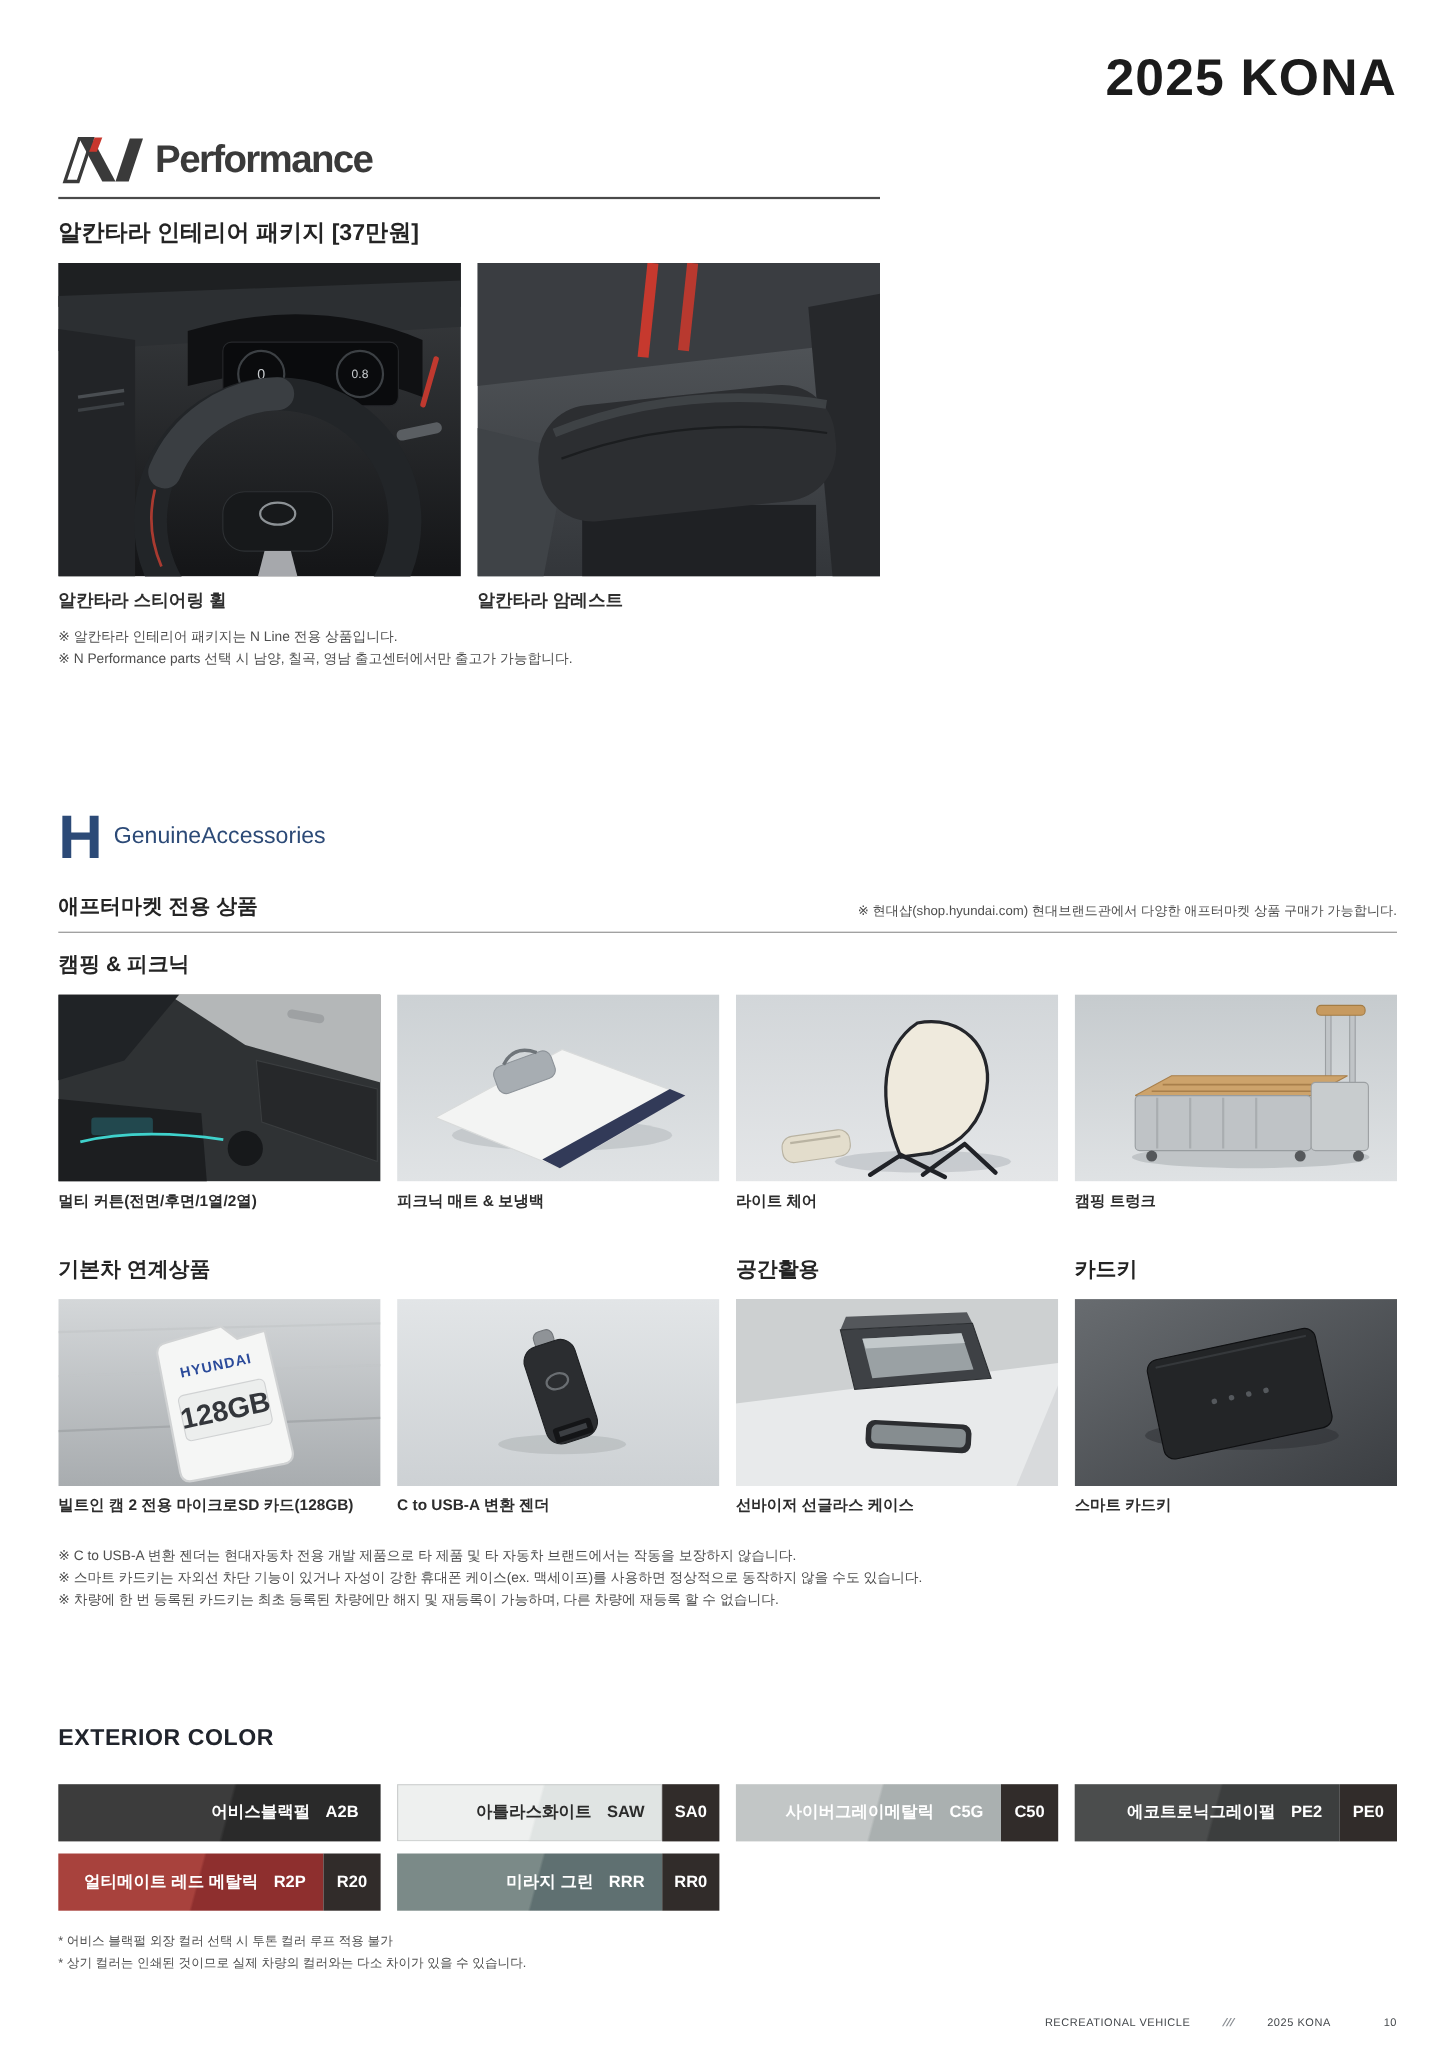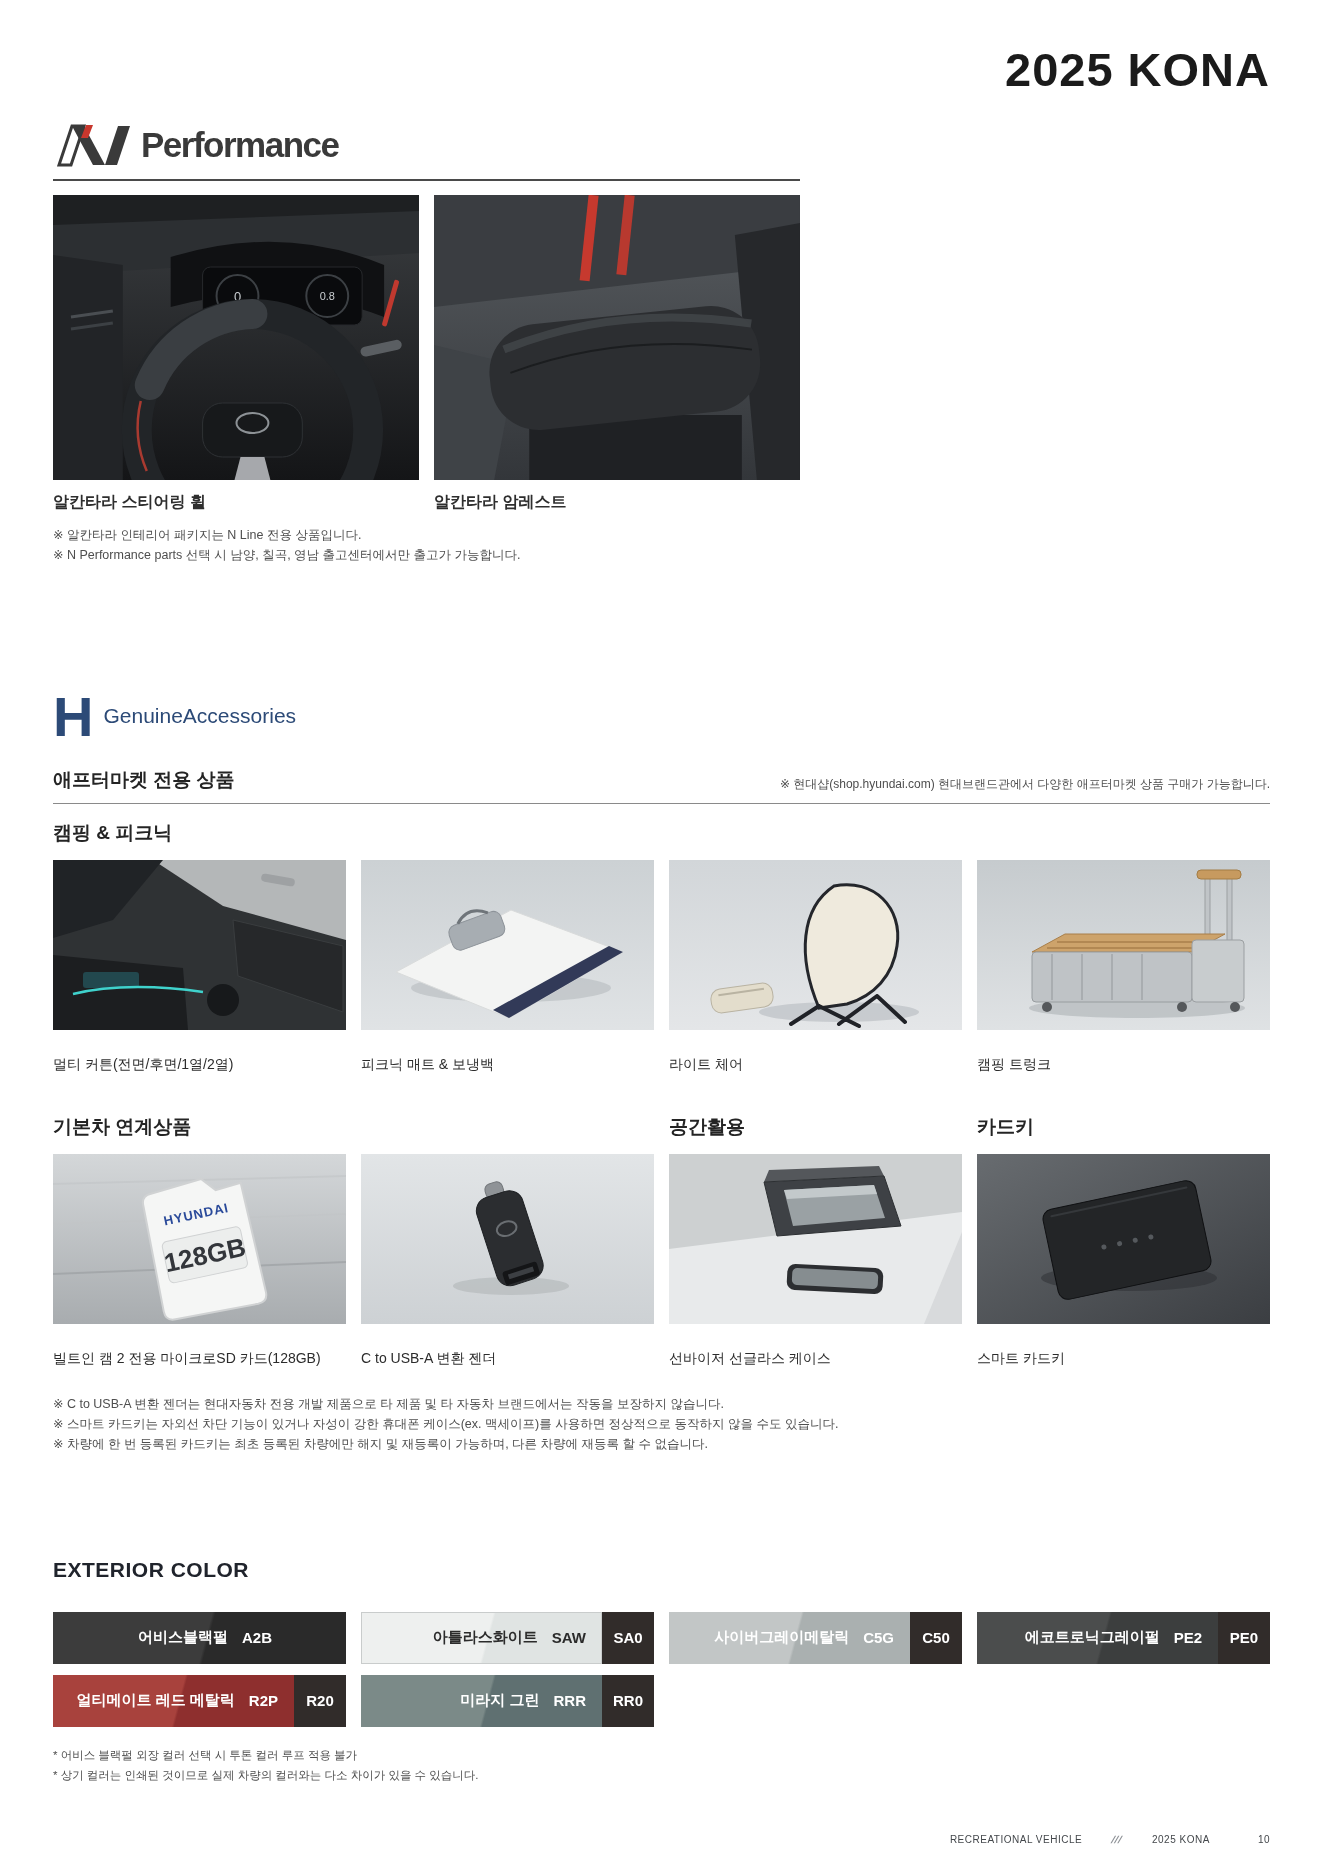--- a/index.html
+++ b/index.html
@@ -24,30 +24,30 @@
   .ga-lines{display:flex;font-size:21px;font-weight:500;color:#2c4a77;line-height:1.08;}
   .am-row{margin-top:26px;display:flex;justify-content:space-between;align-items:flex-end;}
   .am-title{margin:0;font-size:19px;font-weight:700;color:#242424;}
   .am-note{font-size:12px;color:#4e4e4e;}
   .full-rule{margin-top:10px;height:1px;background:#8a8a8a;}
   .sub-title{margin:16px 0 0 0;font-size:19px;font-weight:700;color:#242424;}
   .g4{display:grid;grid-template-columns:repeat(4,1fr);column-gap:15px;}
   .imgs{margin-top:14px;}
   .imgs .cell{height:170px;}
   .imgs svg{display:block;width:100%;height:100%;}
-  .caps{margin-top:26px;font-size:14px;font-weight:400;color:#2c2c2c;}
+  .caps{margin-top:9px;font-size:14px;font-weight:700;color:#2c2c2c;}
   .group-titles{margin-top:40px;}
   .group-titles h4{margin:0;font-size:19px;font-weight:700;color:#242424;}
   .span2{grid-column:span 2;}
   
   .ext-title{margin:104px 0 0 0;font-size:21px;font-weight:800;letter-spacing:.5px;color:#20242c;}
   .sw-grid{margin-top:30px;display:grid;grid-template-columns:repeat(4,1fr);gap:11px 15px;}
   .sw-cell{height:52px;display:flex;}
   .sw{flex:1;display:flex;align-items:center;justify-content:flex-end;gap:14px;padding-right:16px;font-size:15px;font-weight:700;}
-  .sw.no-chip{padding-right:74px;}
+  .sw.no-chip{padding-right:20px;}
   .chip{width:52px;display:flex;align-items:center;justify-content:center;background:#312c2a;color:#fff;
         font-size:15px;font-weight:700;}
   .color-notes{margin-top:18px;font-size:11.5px;color:#4e4e4e;line-height:1.8;}
   
   .footer{position:absolute;right:53px;bottom:26px;display:flex;align-items:center;font-size:10px;color:#43474b;letter-spacing:.5px;}
   .footer .cat{margin-right:30px;}
   .footer .sl{margin-right:30px;color:#8b8f94;transform:skewX(-22deg);display:inline-block;font-weight:700;}
   .footer .mdl{margin-right:48px;}
 </style>
 </head>
@@ -61,20 +61,21 @@
     <svg width="84" height="48" viewBox="0 0 84 48">
       <polygon points="6,44 19,5 31,5 18,44" fill="#ffffff" stroke="#3a3a3a" stroke-width="3"></polygon>
       <polygon points="19,5 31,5 52,44 40,44" fill="#3a3a3a"></polygon>
       <polygon points="52,44 65,5 77,5 64,44" fill="#3a3a3a"></polygon>
       <polygon points="33,4 40,4 35,17 28,17" fill="#c8372d"></polygon>
     </svg>
     <span class="np-word">Performance</span>
   </div>
   <div class="np-rule"></div>
 
+  <h2 class="np-title">알칸타라 인테리어 패키지 [37만원]</h2>
 
   <div class="np-photos">
     <figure>
       <svg viewBox="0 0 367 285" preserveAspectRatio="none">
         <defs>
           <linearGradient id="swbg" x1="0" y1="0" x2="0" y2="1">
             <stop offset="0" stop-color="#3b3e41"></stop>
               <stop offset="1" stop-color="#141517"></stop>
           </linearGradient>
         </defs>

